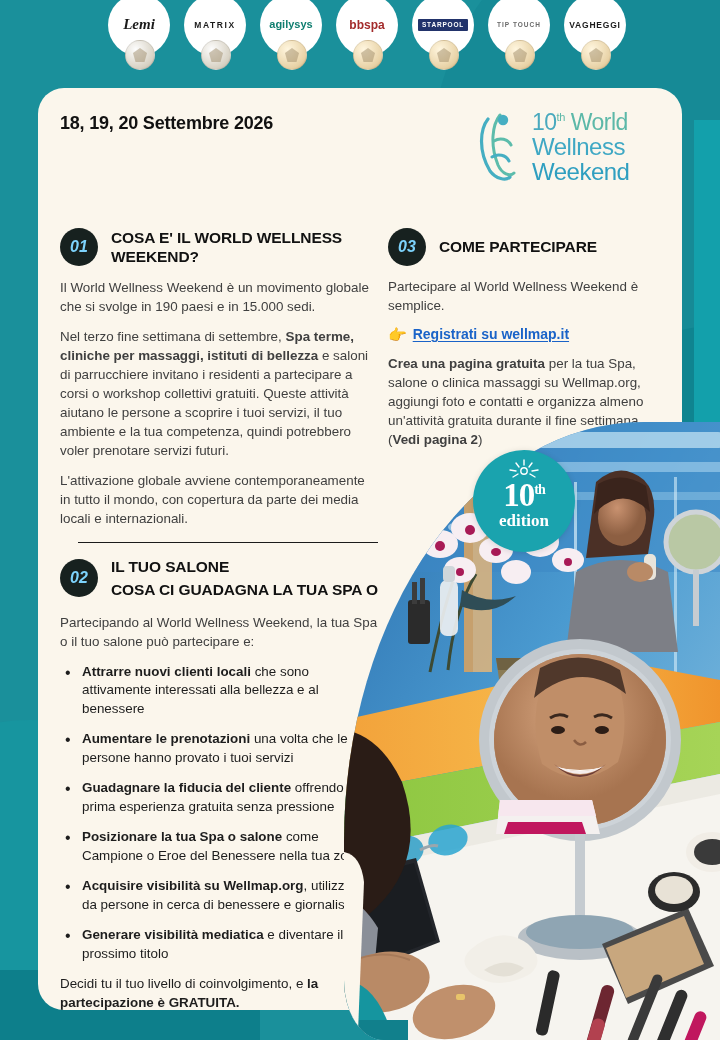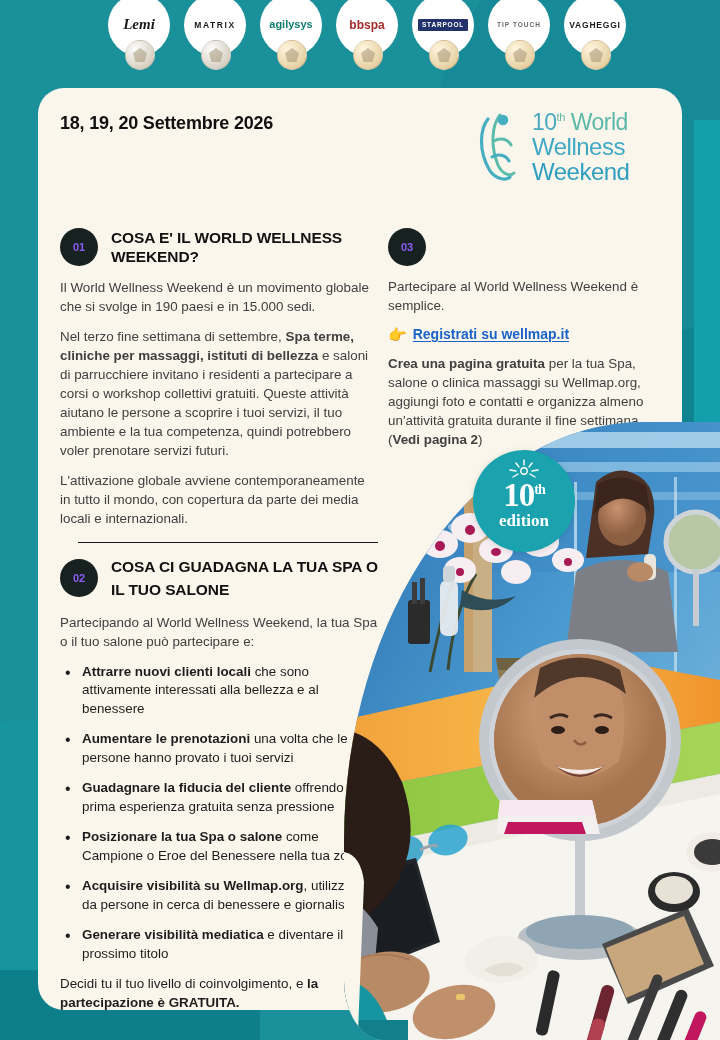--- a/index.html
+++ b/index.html
@@ -136,22 +136,22 @@
   .wwlogo .w2 { font-size: 24px; color: #3fa8c4; margin-top: 1px; }
   .wwlogo .w3 { font-size: 24px; color: #2f9fc0; margin-top: 1px; }
 
   
   .col-left  { position: absolute; left: 22px; top: 140px; width: 318px; }
   .col-right { position: absolute; left: 350px; top: 140px; width: 272px; }
 
   .sec-head { display: flex; align-items: center; gap: 13px; margin-bottom: 11px; }
   .badge-num {
     flex: none; width: 38px; height: 38px; border-radius: 50%;
-    background: #17211f; color: #8b5cf6;
-    font-size: 11px; font-weight: 700; 
+    background: #17211f; color: #7dd3fc;
+    font-size: 16px; font-weight: 700; font-style: italic;
     display: flex; align-items: center; justify-content: center;
   }
   .sec-title {
     font-size: 15.5px; font-weight: 700; color: #111;
     line-height: 1.5; letter-spacing: -.1px;
   }
   .sec-title.tight { line-height: 1.25; }
 
   p.body {
     font-size: 13.4px; line-height: 1.42; color: #404040;
@@ -303,42 +303,43 @@
 
       <p class="body">Il World Wellness Weekend è un movimento globale che si svolge in 190 paesi e in 15.000 sedi.</p>
       <p class="body"><span>Nel terzo fine settimana di settembre, </span><b>Spa terme, cliniche per massaggi, istituti di bellezza</b><span> e saloni di parrucchiere invitano i residenti a partecipare a corsi o workshop collettivi gratuiti. Queste attività aiutano le persone a scoprire i tuoi servizi, il tuo ambiente e la tua competenza, quindi potrebbero voler prenotare servizi futuri.</span></p>
       <p class="body">L'attivazione globale avviene contemporaneamente in tutto il mondo, con copertura da parte dei media locali e internazionali.</p>
 
       <hr class="rule">
 
       <div class="sec-head">
         <div class="badge-num">02</div>
         <div class="sec-title">
+          <div>IL TUO SALONE</div>
           <div>COSA CI GUADAGNA LA TUA SPA O</div>
-          <div>IL TUO SALONE</div>
         </div>
       </div>
 
       <p class="body">Partecipando al World Wellness Weekend, la tua Spa o il tuo salone può partecipare e:</p>
 
       <ul class="bullets">
         <li><b>Attrarre nuovi clienti locali</b><span> che sono attivamente interessati alla bellezza e al benessere</span></li>
         <li><b>Aumentare le prenotazioni</b><span> una volta che le persone hanno provato i tuoi servizi</span></li>
         <li><b>Guadagnare la fiducia del cliente</b><span> offrendo una prima esperienza gratuita senza pressione</span></li>
         <li><b>Posizionare la tua Spa o salone</b><span> come Campione o Eroe del Benessere nella tua zona</span></li>
         <li><b>Acquisire visibilità su Wellmap.org</b><span>, utilizzato da persone in cerca di benessere e giornalisti</span></li>
         <li><b>Generare visibilità mediatica</b><span> e diventare il prossimo titolo</span></li>
       </ul>
 
       <p class="closing"><span>Decidi tu il tuo livello di coinvolgimento, e </span><b>la partecipazione è GRATUITA.</b></p>
     </div>
 
     <div class="col-right">
       <div class="sec-head">
         <div class="badge-num">03</div>
+        <div class="sec-title">COME PARTECIPARE</div>
       </div>
 
       <p class="body">Partecipare al World Wellness Weekend è semplice.</p>
 
       <div class="reg-link">
         <span class="finger">👉</span>
         <a href="#">Registrati su  wellmap.it</a>
       </div>
 
       <p class="body"><b>Crea una pagina gratuita</b><span> per la tua Spa, salone o clinica massaggi su Wellmap.org, aggiungi foto e contatti e organizza almeno un'attività gratuita durante il fine settimana. (</span><b>Vedi pagina 2</b><span>)</span></p>

